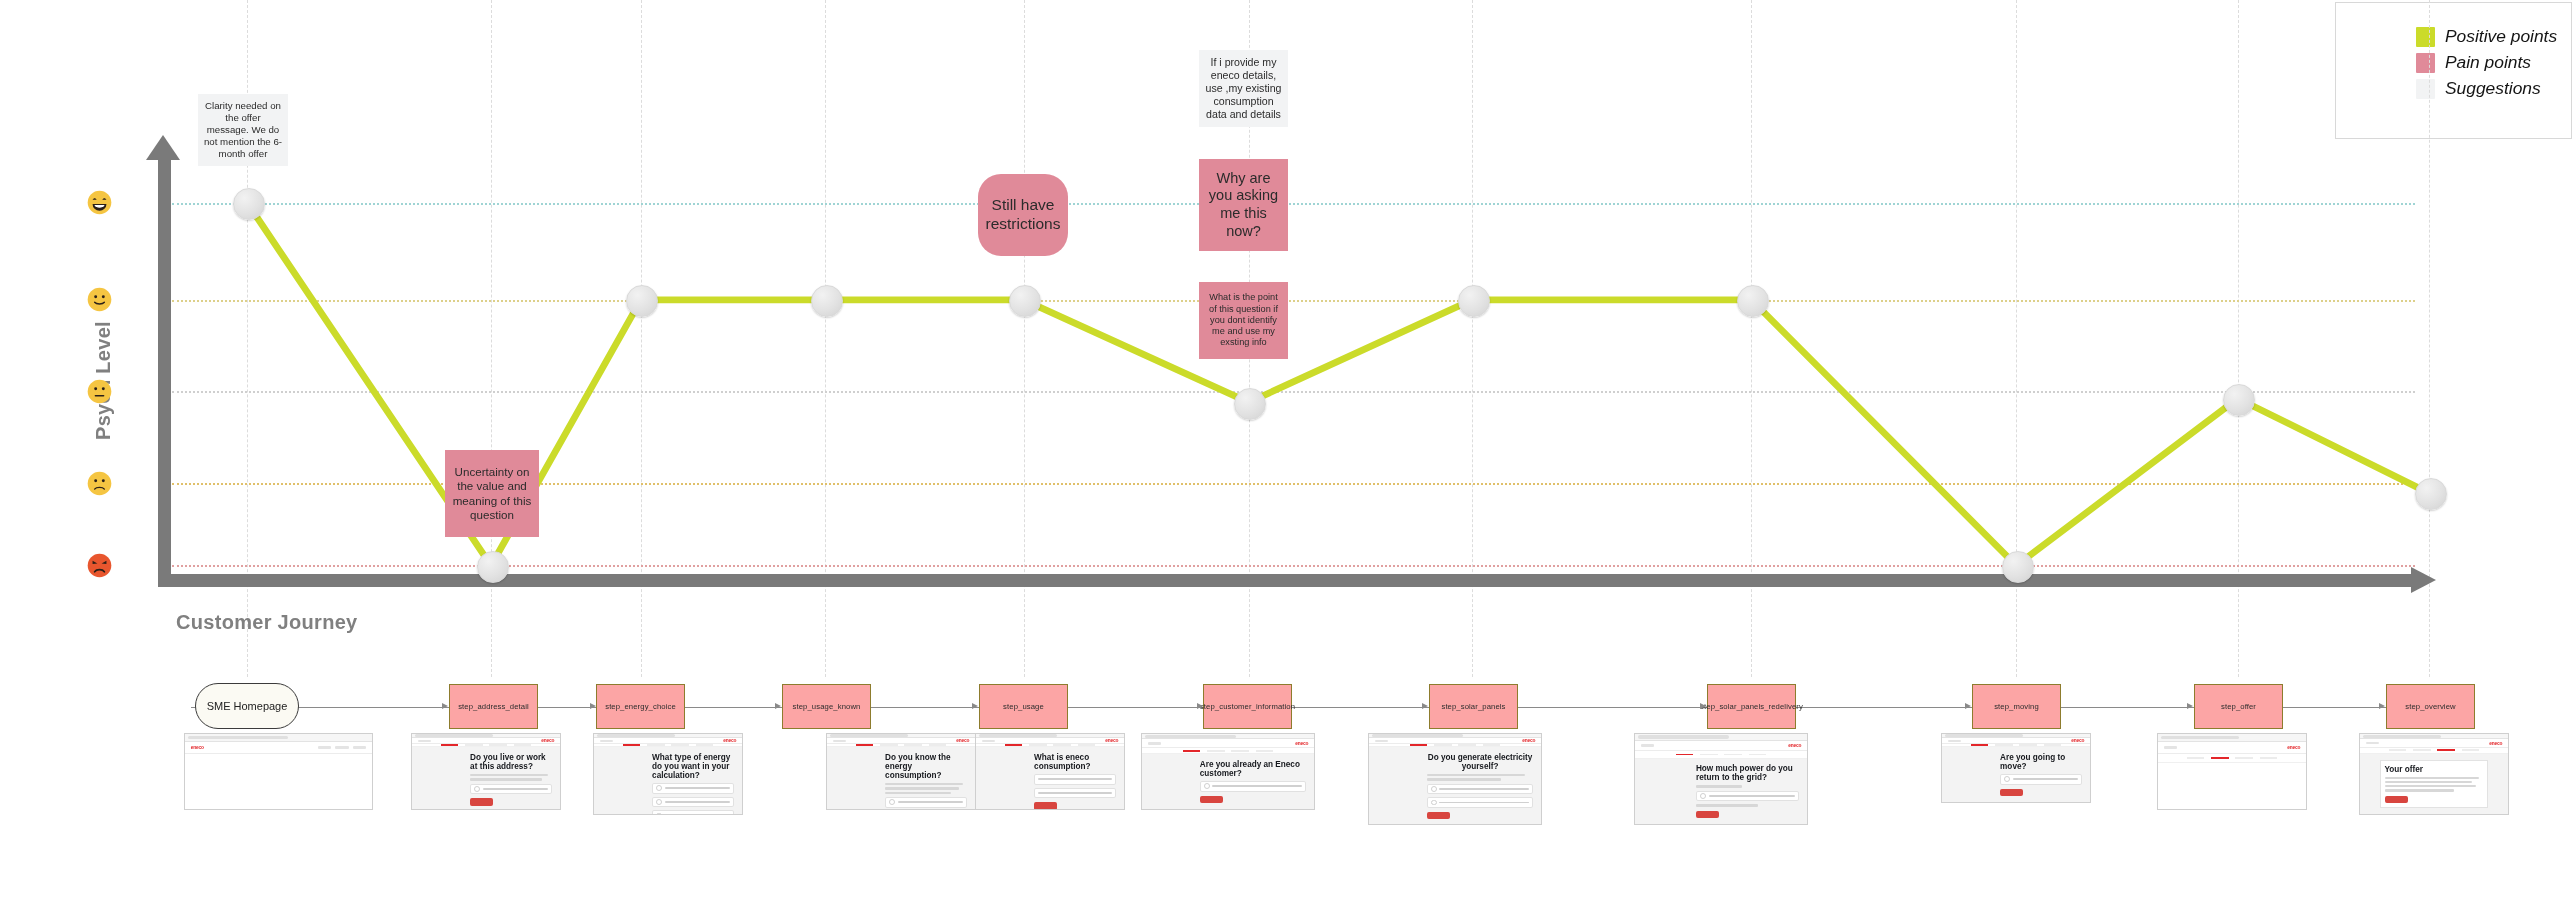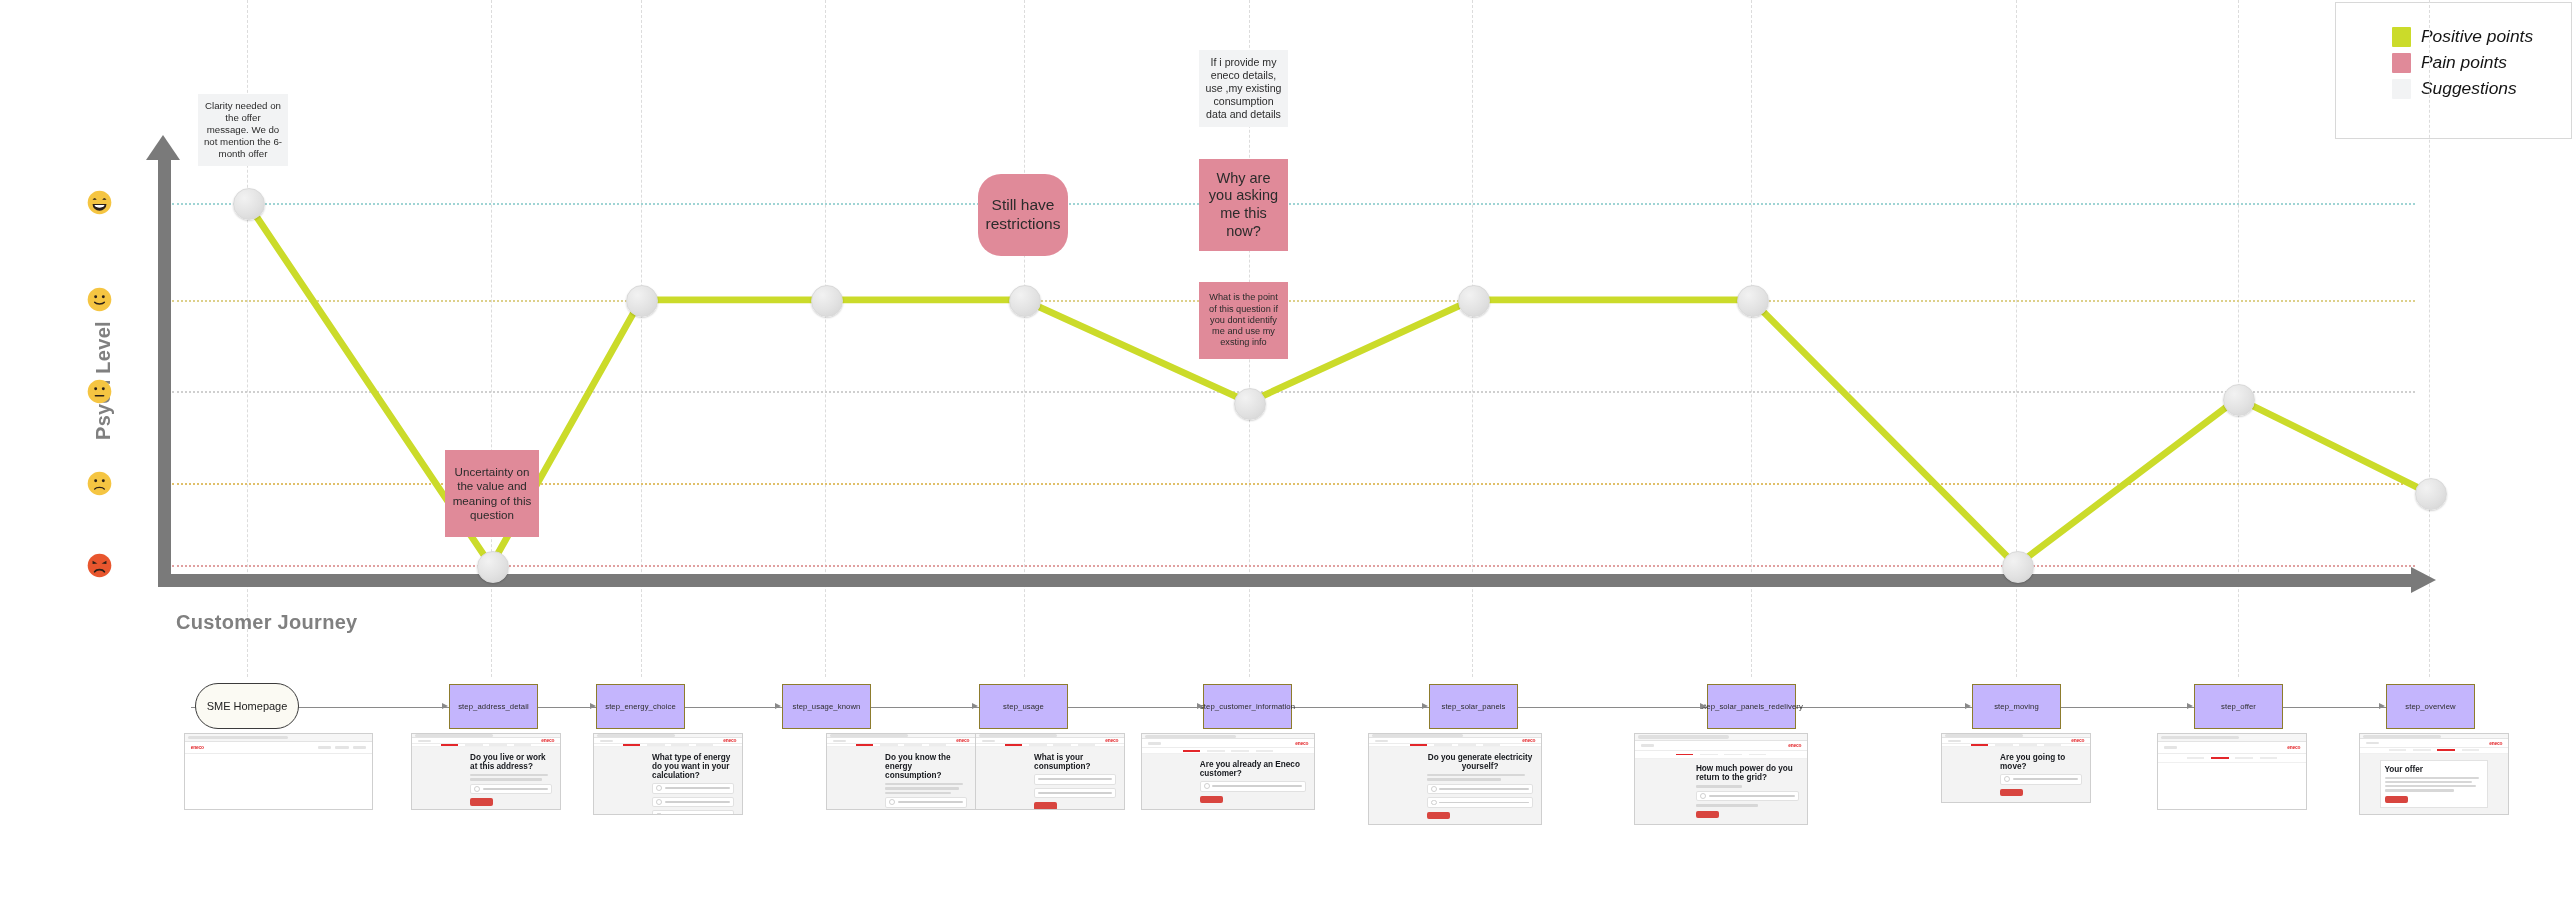--- a/index.html
+++ b/index.html
@@ -9,21 +9,21 @@
     -webkit-font-smoothing:antialiased;
   }
   .canvas{position:absolute;inset:0;}
 
   
   .legend{
     position:absolute;left:2335px;top:1.9px;width:237px;height:137px;
     background:#fff;border:1px solid #d8d8d8;box-sizing:border-box;
     padding:21px 0 0 56px;
   }
-  .legend-row{display:flex;align-items:center;height:26px;margin-bottom:0px;}
+  .legend-row{display:flex;align-items:center;height:26px;margin-bottom:0px;margin-left:24px;}
   .legend-swatch{width:19.3px;height:19.3px;flex:0 0 19.3px;margin-right:9.7px;border-radius:1px;}
   .legend-label{
     font-style:italic;font-size:17.4px;color:#141414;font-weight:400;
     font-family:"Liberation Sans", sans-serif;white-space:nowrap;
   }
 
   
   .y-axis{
     position:absolute;left:158px;top:150px;width:12.6px;height:437px;
     background:#7a7a7a;
@@ -94,21 +94,21 @@
     position:absolute;left:191px;top:707px;width:2223px;height:1px;background:#8a8a8a;
   }
   .step-start{
     position:absolute;width:104px;height:46px;border-radius:25px;
     background:#fbfaf3;border:1.4px solid #3b3b3b;box-sizing:border-box;
     display:flex;align-items:center;justify-content:center;
     font-size:11px;color:#222;
   }
   .step-box{
     position:absolute;width:89px;height:45px;
-    background:#c4b5fd;border:1.2px solid #8d7c2d;box-sizing:border-box;
+    background:#fca5a5;border:1.2px solid #8d7c2d;box-sizing:border-box;
     display:flex;align-items:center;justify-content:center;text-align:center;
     font-size:7.7px;color:#2d2d2d;letter-spacing:0.1px;padding:1.9px;
   }
   .arrowhead{
     position:absolute;width:0;height:0;top:703px;
     border-top:3.9px solid transparent;border-bottom:3.9px solid transparent;
     border-left:6.8px solid #8a8a8a;
   }
 
   
@@ -429,21 +429,21 @@
         <span class="brand">eneco</span>
       </div>
     <div class="stepbar">
         <i class="on"></i>
         <i></i>
         <i></i>
         <i></i>
       </div>
     <div class="body">
       <div class="panel">
-        <h4>What is your consumption?</h4>
+        <h4>What is eneco consumption?</h4>
         <div class="opt">
             <span class="txt"></span>
           </div>
         <div class="opt">
             <span class="txt"></span>
           </div>
         <div class="btn"></div>
       </div>
     </div>
   </div>

